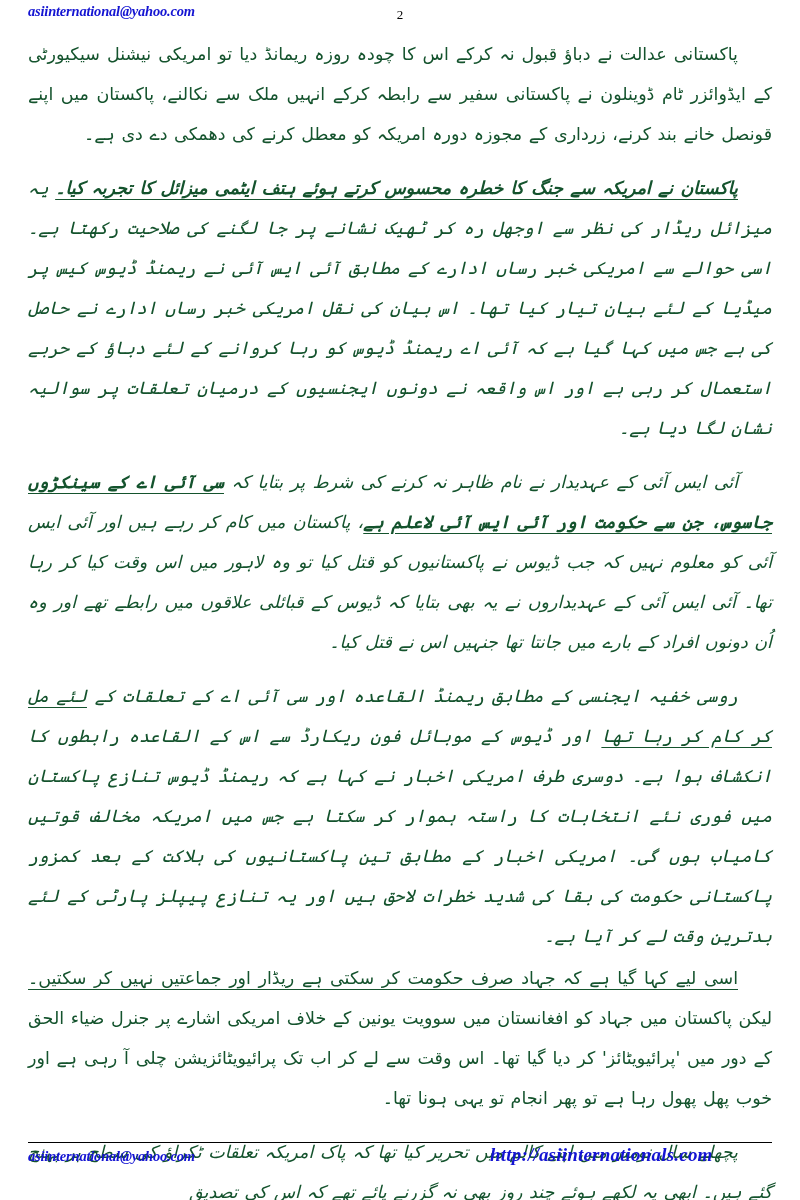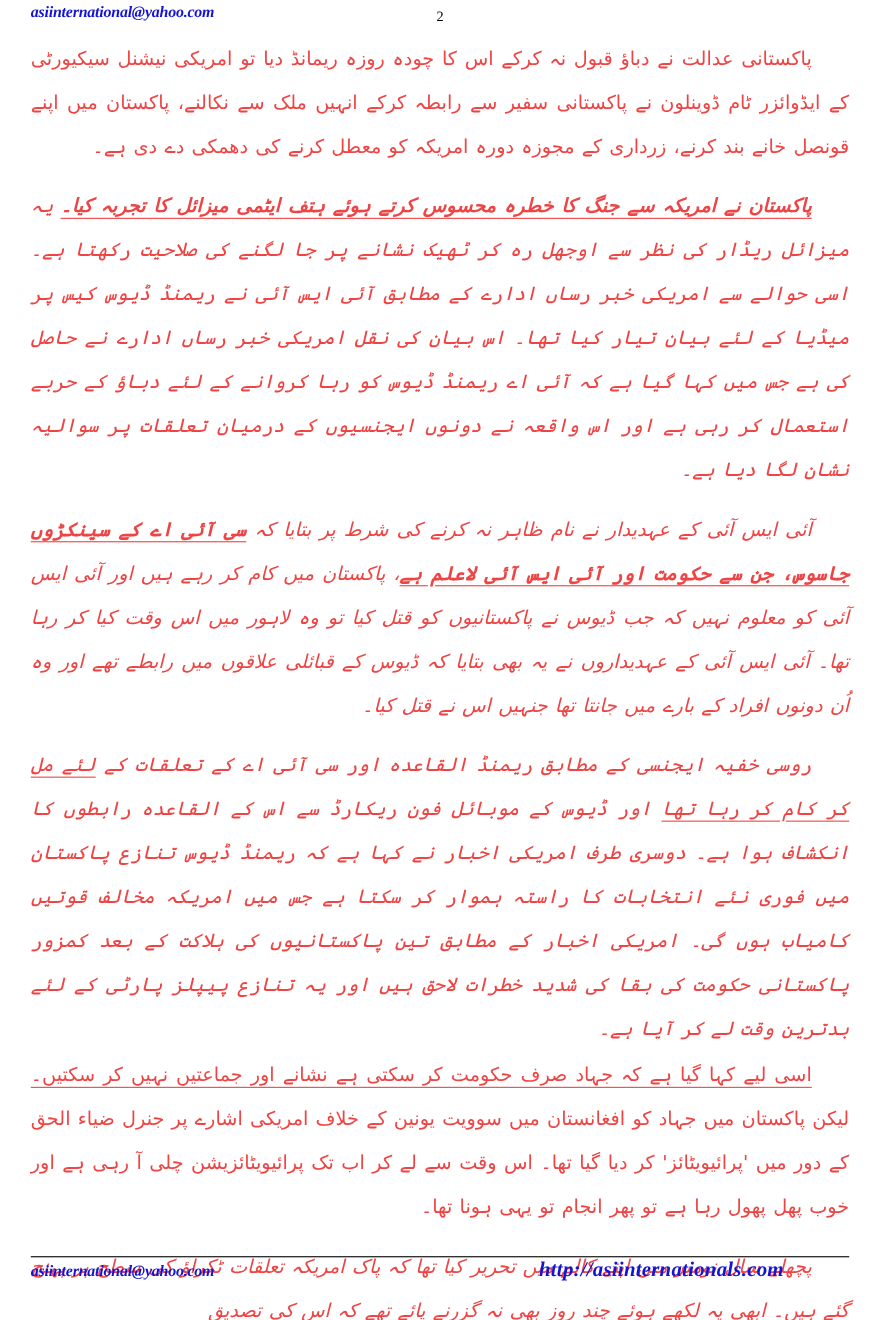--- a/index.html
+++ b/index.html
@@ -67,21 +67,21 @@
   }
 
   .para {
     direction: rtl;
     unicode-bidi: isolate;
     text-align: justify;
     text-align-last: right;
     font-family: "DejaVu Sans", "Liberation Sans", sans-serif;
     font-size: 17.5px;
     line-height: 40px;
-    color: #ef4444;
+    color: #14532d;
     margin: 0 0 2px 0;
     padding: 0;
     text-indent: 34px;
     word-spacing: 1px;
   }
 
   .para.gap-before { margin-top: 14px; font-style: italic; }
 
   
   .b-u {
@@ -167,21 +167,21 @@
     <p class="para gap-before">
       <span>آئی ایس آئی کے عہدیدار نے نام ظاہر نہ کرنے کی شرط پر بتایا کہ </span><span class="b-u">سی آئی اے کے سینکڑوں جاسوس، جن سے حکومت اور آئی ایس آئی لاعلم ہے</span><span>، پاکستان میں کام کر رہے ہیں اور آئی ایس آئی کو معلوم نہیں کہ جب ڈیوس نے پاکستانیوں کو قتل کیا تو وہ لاہور میں اس وقت کیا کر رہا تھا۔ آئی ایس آئی کے عہدیداروں نے یہ بھی بتایا کہ ڈیوس کے قبائلی علاقوں میں رابطے تھے اور وہ اُن دونوں افراد کے بارے میں جانتا تھا جنہیں اس نے قتل کیا۔</span>
     </p>
 
     <p class="para gap-before">
       <span>روسی خفیہ ایجنسی کے مطابق ریمنڈ القاعدہ اور سی آئی اے کے تعلقات کے </span><span class="u-only">لئے مل کر کام کر رہا تھا</span><span> اور ڈیوس کے موبائل فون ریکارڈ سے اس کے القاعدہ رابطوں کا انکشاف ہوا ہے۔ دوسری طرف امریکی اخبار نے کہا ہے کہ ریمنڈ ڈیوس تنازع پاکستان میں فوری نئے انتخابات کا راستہ ہموار کر سکتا ہے جس میں امریکہ مخالف قوتیں کامیاب ہوں گی۔ امریکی اخبار کے مطابق تین پاکستانیوں کی ہلاکت کے بعد کمزور پاکستانی حکومت کی بقا کی شدید خطرات لاحق ہیں اور یہ تنازع پیپلز پارٹی کے لئے بدترین وقت لے کر آیا ہے۔</span>
     </p>
 
 
     <p class="para">
-      <span class="u-only">اسی لیے کہا گیا ہے کہ جہاد صرف حکومت کر سکتی ہے نشانے اور جماعتیں نہیں کر سکتیں۔</span><span> لیکن پاکستان میں جہاد کو افغانستان میں سوویت یونین کے خلاف امریکی اشارے پر جنرل ضیاء الحق کے دور میں 'پرائیویٹائز' کر دیا گیا تھا۔ اس وقت سے لے کر اب تک پرائیویٹائزیشن چلی آ رہی ہے اور خوب پھل پھول رہا ہے تو پھر انجام تو یہی ہونا تھا۔</span>
+      <span class="u-only">اسی لیے کہا گیا ہے کہ جہاد صرف حکومت کر سکتی ہے ریڈار اور جماعتیں نہیں کر سکتیں۔</span><span> لیکن پاکستان میں جہاد کو افغانستان میں سوویت یونین کے خلاف امریکی اشارے پر جنرل ضیاء الحق کے دور میں 'پرائیویٹائز' کر دیا گیا تھا۔ اس وقت سے لے کر اب تک پرائیویٹائزیشن چلی آ رہی ہے اور خوب پھل پھول رہا ہے تو پھر انجام تو یہی ہونا تھا۔</span>
     </p>
 
     <p class="para gap-before">
       <span>پچھلے سال نومبر میں اپنے کالم میں تحریر کیا تھا کہ پاک امریکہ تعلقات ٹکراؤ کی سطح پر پہنچ گئے ہیں۔ ابھی یہ لکھے ہوئے چند روز بھی نہ گزرنے پائے تھے کہ اس کی تصدیق </span>
     </p>
 
   </div>
 
   <div class="page-footer">
     <div class="footer-rule"></div>

